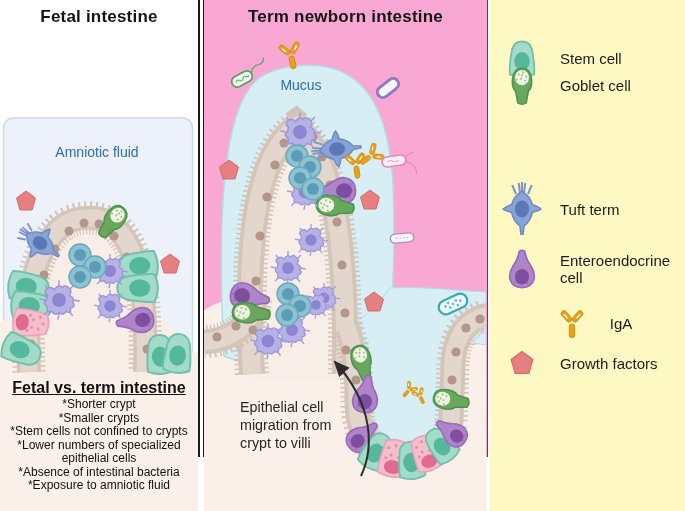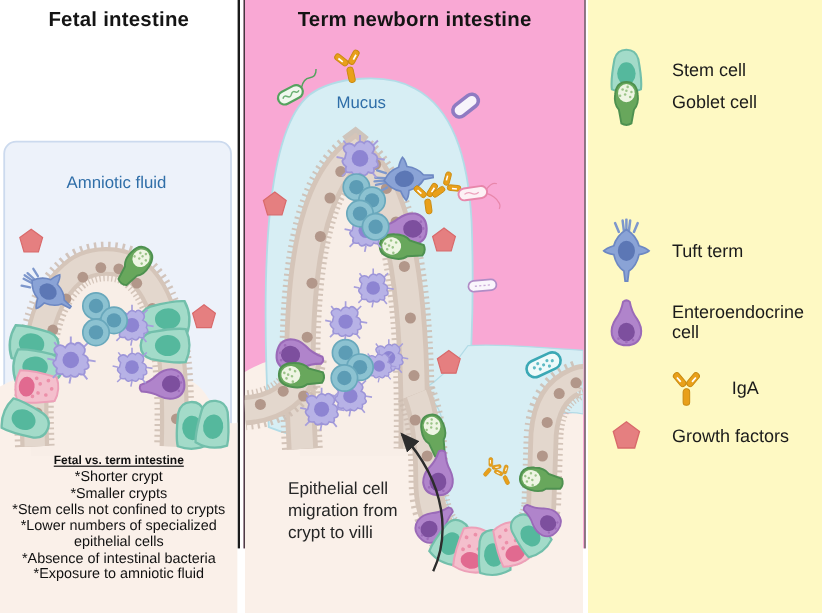--- a/index.html
+++ b/index.html
@@ -12,21 +12,21 @@
   .panel-term{left:203px;width:285px;border-left:1.5px solid #1a1a1a;border-right:1.5px solid #4a4a4a;background:#f9a8d4;}
   .legend{left:490px;width:195px;position:absolute;top:0;height:511px;background:#fef9c3;}
   h2.panel-title{
     margin:0;position:absolute;top:7px;left:0;width:100%;text-align:center;
     font-size:17px;font-weight:700;color:#141414;letter-spacing:.2px;z-index:5;
   }
   .panel svg.scene{position:absolute;left:0;top:0;}
   .notes{
     position:absolute;top:379px;left:0;width:100%;text-align:center;color:#111;z-index:6;
   }
-  .notes .notes-title{font-size:10px;font-weight:700;text-decoration:underline;margin-bottom:1px;}
+  .notes .notes-title{font-size:16px;font-weight:700;text-decoration:underline;margin-bottom:1px;}
   .notes .note-line{font-size:12px;line-height:1.13;padding:0 2px;}
   .legend-row{position:absolute;left:4px;display:flex;align-items:center;width:188px;}
   .legend-row .lg-icon{flex:0 0 56px;}
   .legend-row .lg-label{margin-left:10px;font-size:15px;color:#1b1b1b;}
   .svgdefs{position:absolute;width:0;height:0;overflow:hidden;}
   svg text{font-family:"Liberation Sans", sans-serif;}
   .fluid-label{font-size:14px;fill:#2f6ea8;}
   .migration-text{font-size:14.3px;fill:#262626;}
 </style>
 </head>

